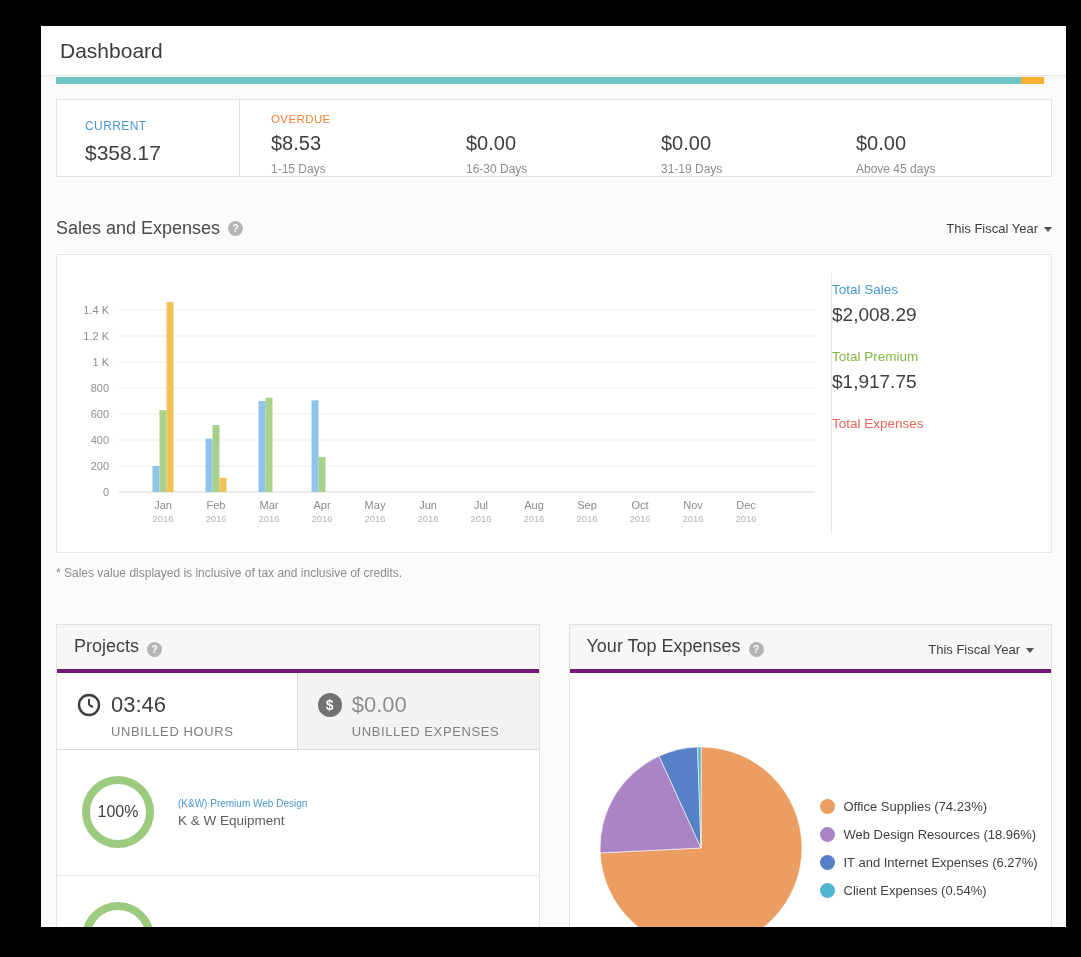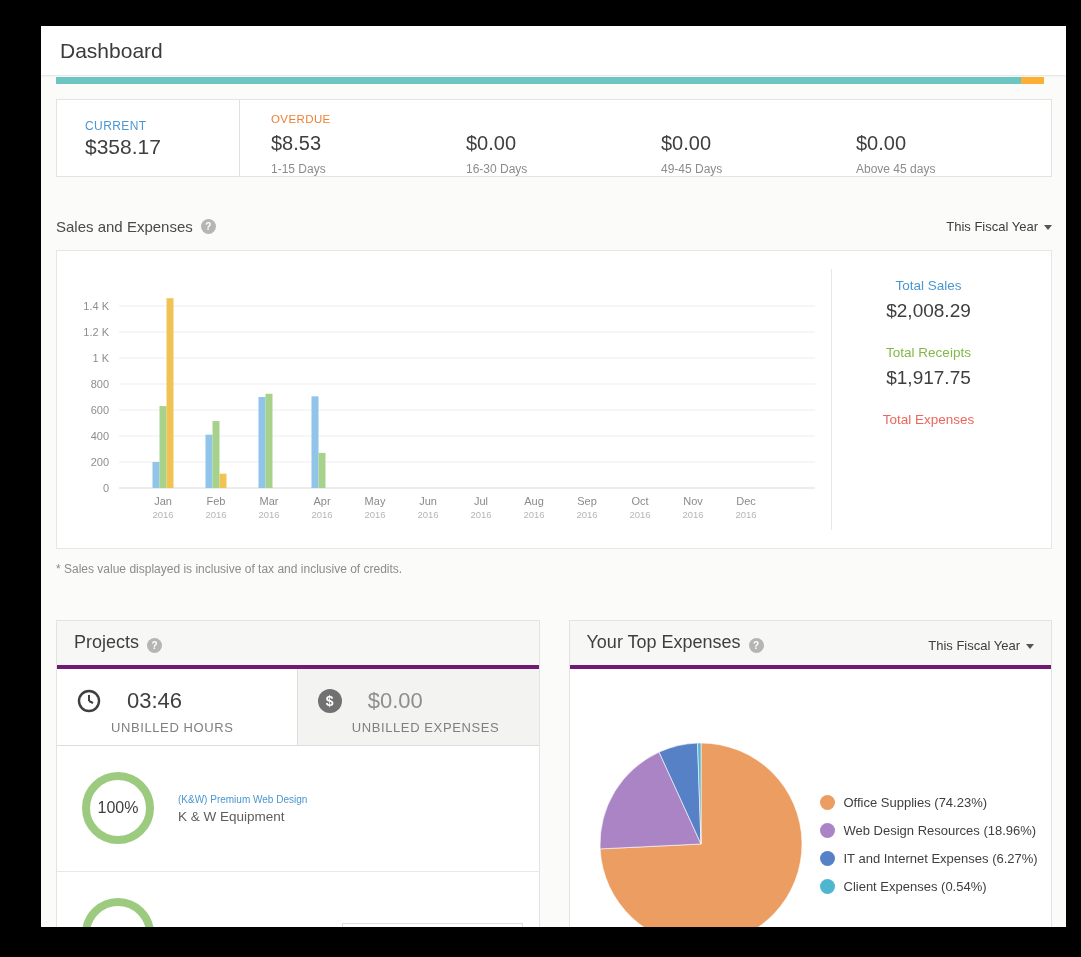--- a/index.html
+++ b/index.html
@@ -10,58 +10,58 @@
   .page-header { background:#fff; height:50px; padding:13px 19px; border-bottom:1px solid #e9e9e9; box-shadow:0 1px 2px rgba(0,0,0,.04); }
   .page-title { font-size:21px; color:#3b3b3b; font-weight:400; }
 
   .content { padding:0 14px 0 15px; }
 
   
   .progress-bar { display:flex; height:7px; margin:1px 8px 0 0; overflow:hidden; }
   .recv-card { background:#fff; border:1px solid #e3e3e2; margin-top:15px; height:78px; display:flex; }
   .recv-current { width:200px; padding:19px 0 0 28px; border-right:1px solid #e0e0e0; }
   .recv-label-current { font-size:12px; letter-spacing:.4px; color:#4a97d2; }
-  .recv-amount-big { font-size:21px; color:#3f3f3f; margin-top:2px; }
+  .recv-amount-big { font-size:21px; color:#3f3f3f; margin-top:8px; }
   .recv-overdue { flex:1; padding:13px 0 0 31px; }
   .recv-label-overdue { font-size:11.5px; letter-spacing:.4px; color:#ee8034; }
   .recv-buckets { display:flex; margin-top:7px; }
   .recv-bucket { width:195px; }
   .recv-bucket-amount { font-size:20px; color:#3f3f3f; }
   .recv-bucket-period { font-size:12px; color:#8c8c8c; margin-top:7px; }
 
   
   .section-head { display:flex; align-items:center; margin-top:41px; }
-  .section-title { font-size:15px; color:#4a4a4a; }
+  .section-title { font-size:18px; color:#4a4a4a; }
   .help-icon { display:inline-block; width:15px; height:15px; border-radius:50%; background:#b5b5b5; color:#fff;
                font-size:10px; font-weight:bold; text-align:center; line-height:15px; margin-left:8px; vertical-align:1px; }
   .filter { margin-left:auto; font-size:13px; color:#3d3d3d; cursor:pointer; }
   .caret { display:inline-block; width:0; height:0; border-left:4px solid transparent; border-right:4px solid transparent;
            border-top:5px solid #555; margin-left:6px; vertical-align:1px; }
 
   
   .chart-card { background:#fff; border:1px solid #e6e6e5; margin-top:15px; height:299px; display:flex; }
   .bar-chart-wrap { width:774px; height:297px; }
   .chart-divider { border-left:1px solid #e8e8e8; margin:18px 0; }
-  .chart-totals { flex:1; padding:27px 26px 0 0; text-align:center; }
+  .chart-totals { flex:1; padding:27px 26px 0 0; text-align:left; }
   .total-label { font-size:13.5px; }
   .total-value { font-size:19px; color:#3e3e3e; margin:7px 0 23px; }
   .footnote { font-size:12px; color:#8c8c8c; margin-top:13px; }
 
   
   .bottom-row { display:flex; gap:29px; margin-top:44px; align-items:flex-start; }
   .panel { background:#fff; border:1px solid #e3e3e2; flex:1; height:420px; }
   .panel-head { background:#f7f7f6; border-bottom:4px solid #701a75; padding:12px 17px; display:flex; align-items:flex-end; height:48px; }
   .panel-title { font-size:18px; color:#3f3f3f; font-weight:400; }
 
   
   .tabs { display:flex; height:77px; border-bottom:1px solid #ddd; }
   .tab { width:50%; padding:19px 0 0 20px; cursor:pointer; }
   .tab.active { background:#fff; border-right:1px solid #ddd; }
   .tab.inactive { background:#f3f3f2; }
-  .tab-top { display:flex; align-items:center;gap:16px; }
+  .tab-top { display:flex; align-items:center; }
   .tab-value { font-size:22px; color:#3f3f3f; margin-left:10px; }
   .tab.inactive .tab-value { color:#8e8e8e; }
   .tab-label { font-size:13px; letter-spacing:.6px; color:#7f7f7f; margin:6px 0 0 34px; }
   .dollar-icon { width:24px; height:24px; border-radius:50%; background:#717171; color:#fff; font-size:14px; font-weight:bold;
                  text-align:center; line-height:24px; }
   .project-row { display:flex; align-items:center; padding:26px 16px 27px 25px; border-bottom:1px solid #e8e8e8; }
   .ring { width:72px; height:72px; border-radius:50%; border:8px solid #9cca7e; text-align:center; line-height:56px;
           font-size:16px; color:#3f3f3f; flex:none; }
   .project-info { margin-left:24px; width:152px; }
   .project-link { font-size:10px; color:#4a97d2; line-height:1.55; cursor:pointer; }
@@ -106,21 +106,21 @@
           <div class="recv-bucket">
             <div class="recv-bucket-amount">$8.53</div>
             <div class="recv-bucket-period">1-15 Days</div>
           </div>
           <div class="recv-bucket">
             <div class="recv-bucket-amount">$0.00</div>
             <div class="recv-bucket-period">16-30 Days</div>
           </div>
           <div class="recv-bucket">
             <div class="recv-bucket-amount">$0.00</div>
-            <div class="recv-bucket-period">49-45 Days</div>
+            <div class="recv-bucket-period">31-19 Days</div>
           </div>
           <div class="recv-bucket">
             <div class="recv-bucket-amount">$0.00</div>
             <div class="recv-bucket-period">Above 45 days</div>
           </div>
         </div>
       </div>
     </div>
 
     <div class="section-head">
@@ -184,21 +184,21 @@
             <text x="689" y="267" text-anchor="middle" font-size="9.5" fill="#b5b5b5">2016</text>
           </svg>
       </div>
       <div class="chart-divider"></div>
       <div class="chart-totals">
         <div>
           <div class="total-label" id="tl-0" style="color: rgb(74, 151, 210);">Total Sales</div>
           <div class="total-value">$2,008.29</div>
         </div>
         <div>
-          <div class="total-label" id="tl-1" style="color: rgb(130, 184, 71);">Total Receipts</div>
+          <div class="total-label" id="tl-1" style="color: rgb(130, 184, 71);">Total Premium</div>
           <div class="total-value">$1,917.75</div>
         </div>
         <div>
           <div class="total-label" id="tl-2" style="color: rgb(236, 102, 92);">Total Expenses</div>
         </div>
       </div>
     </div>
     <div class="footnote">* Sales value displayed is inclusive of tax and inclusive of credits.</div>
 
     <div class="bottom-row">

